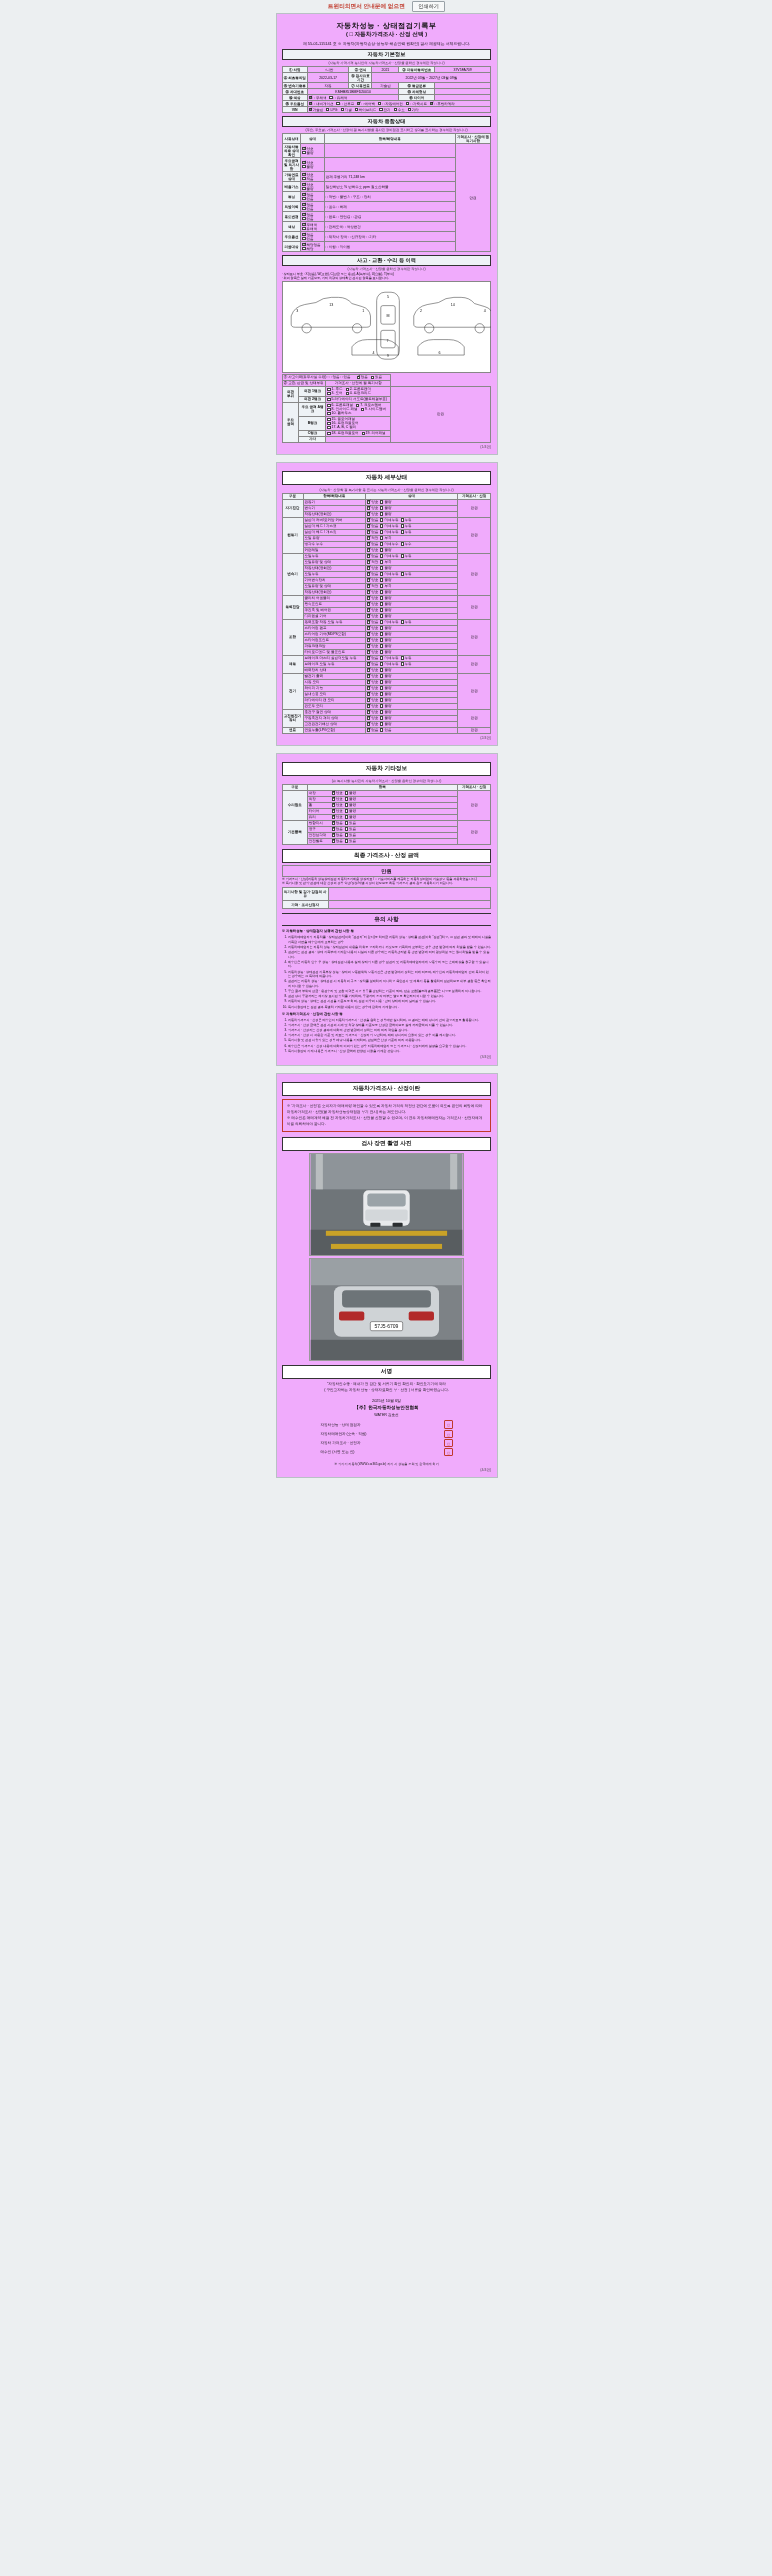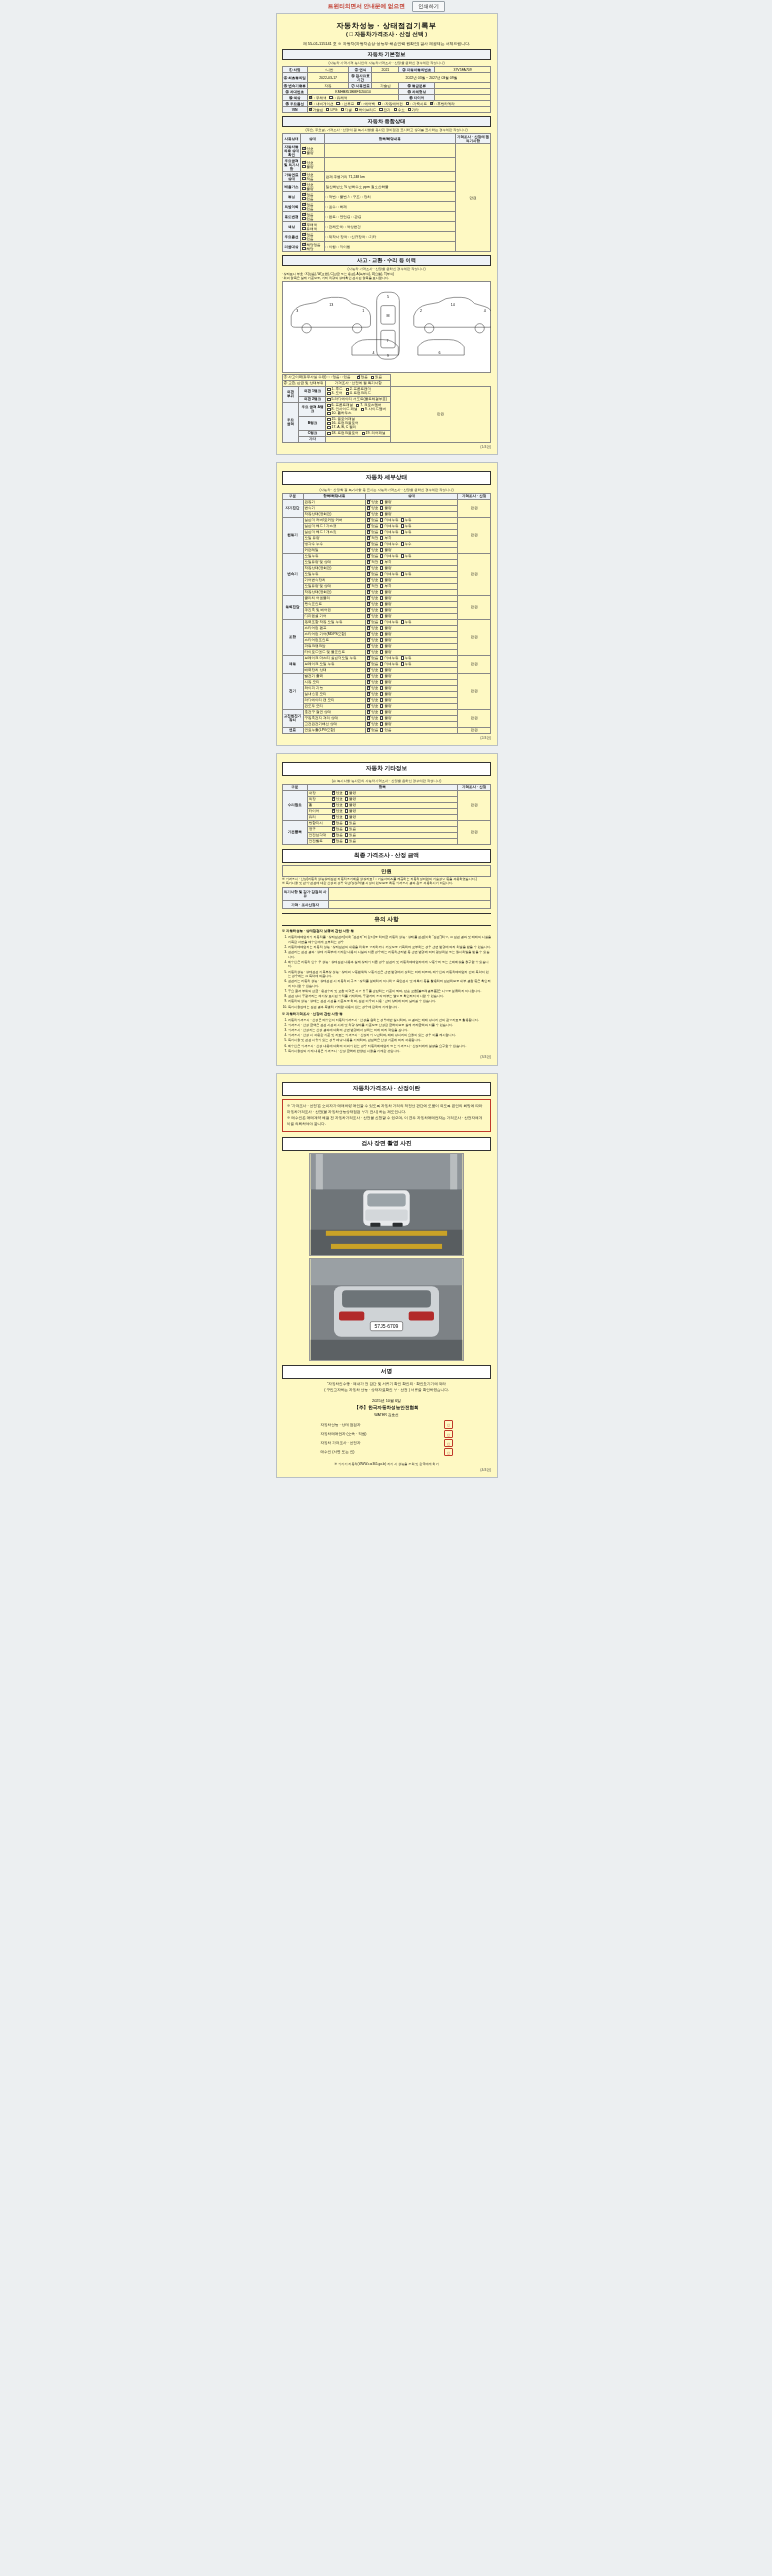--- a/index.html
+++ b/index.html
@@ -20,21 +20,21 @@
     background:#eceff1;
   }
   .topbar .msg { font-weight:bold; }
   .topbar .btn {
     border:0.5px solid #9aa2a8; background:#f7f8f9; color:#222;
     padding:1px 5.2px; font-size:5.2px; border-radius:1px;
   }
   .page {
     width:222px;
     margin:0 auto 7.2px auto;
-    background:#fef9c3;
+    background:#f0abfc;
     border:0.5px solid #b9c0c5;
     padding:4.1px 5.2px 5.2px 5.2px;
     position:relative;
   }
   .pg-no { text-align:right; font-size:3.6px; color:#555; margin-top:2.1px; }
   .title-main { text-align:center; font-size:7.2px; font-weight:bold; letter-spacing:0.5px; margin:2.1px 0 0.5px 0;}
   .title-sub { text-align:center; font-size:5.7px; font-weight:bold; margin-bottom:2.1px;}
   .docline { text-align:center; font-size:3.9px; margin:1.5px 0 3.1px 0;}
   .sechead {
     text-align:center; font-size:5.2px; font-weight:bold;

